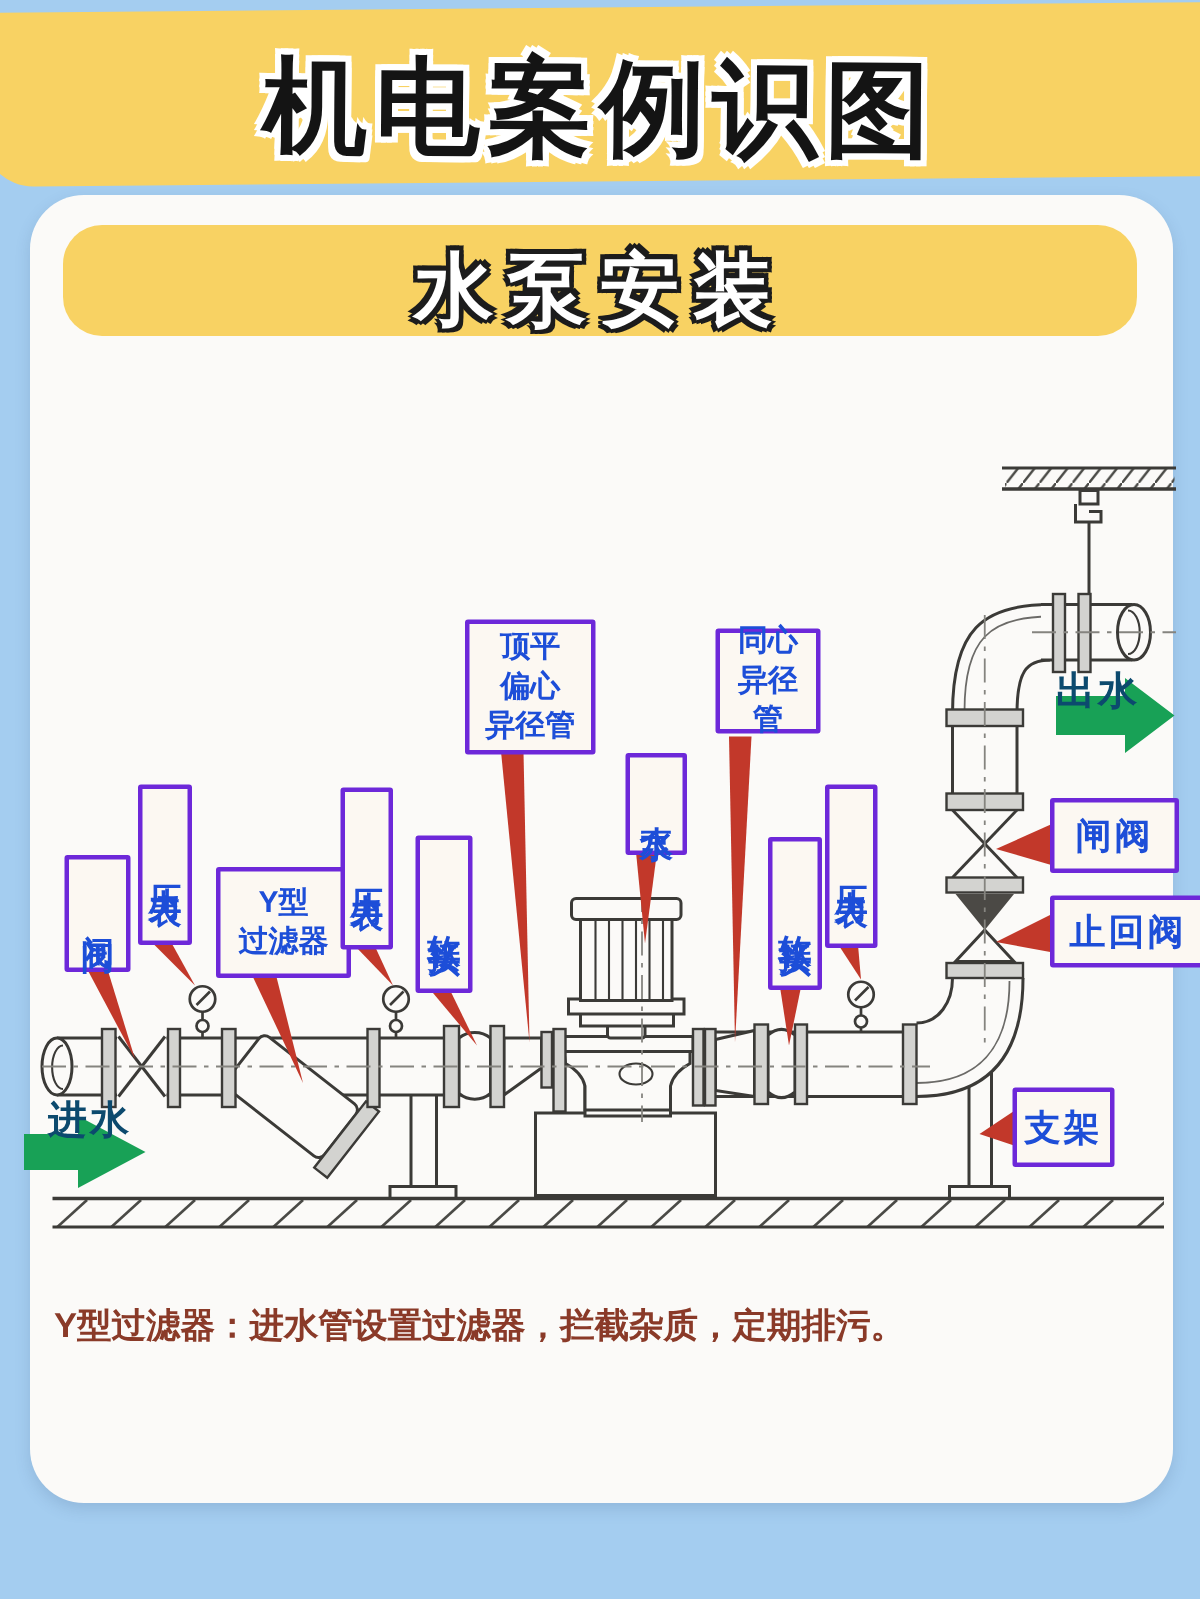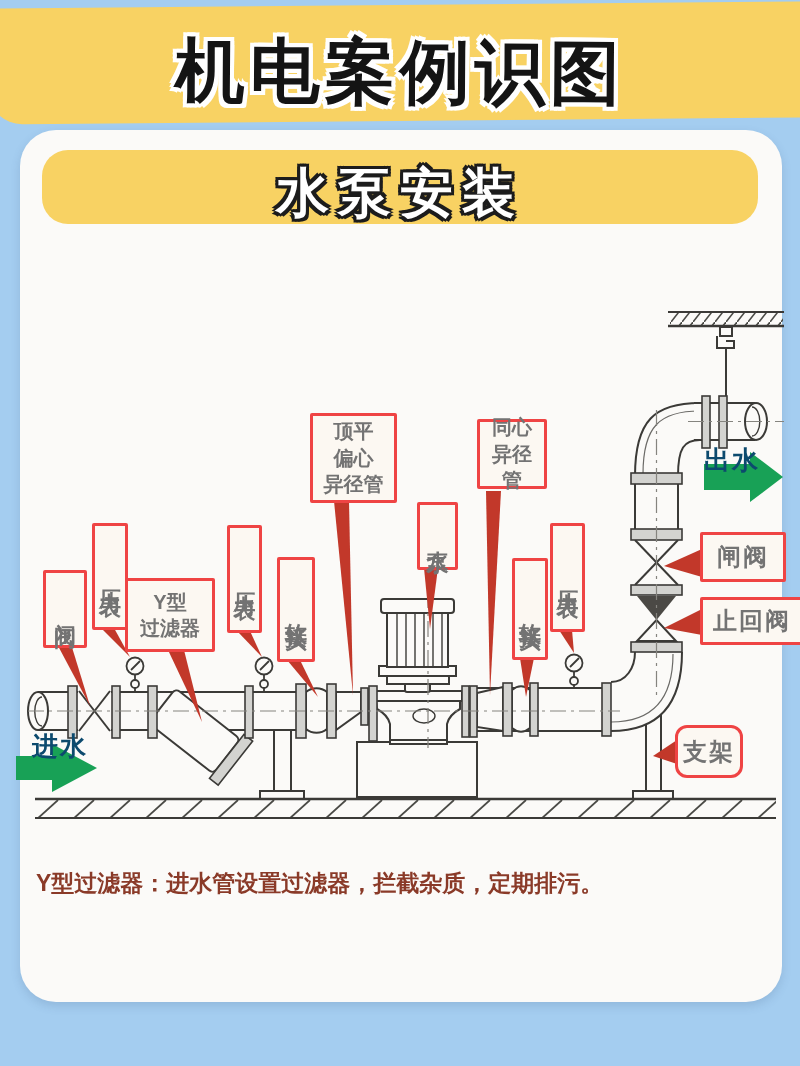--- a/index.html
+++ b/index.html
@@ -34,22 +34,22 @@
   }
   .sub-title{
     position:absolute;left:0;right:0;top:158px;text-align:center;
     font-size:53px;font-weight:900;color:#fff;letter-spacing:9px;
     text-shadow:-3px -3px 0 #1c1c1c,3px -3px 0 #1c1c1c,-3px 3px 0 #1c1c1c,3px 3px 0 #1c1c1c,
                 -3px 0 0 #1c1c1c,3px 0 0 #1c1c1c,0 -3px 0 #1c1c1c,0 3px 0 #1c1c1c;
   }
   svg.diagram{position:absolute;inset:0;pointer-events:none;}
   
   .co{
-    position:absolute;box-sizing:border-box;border:3px solid #ef4444;
-    background:#fcf8f2;color:#737373;font-weight:bold;
+    position:absolute;box-sizing:border-box;border:3px solid #6d28d9;
+    background:#fcf8f2;color:#1d4ed8;font-weight:bold;
     display:flex;align-items:center;justify-content:center;
     border-radius:2px;
   }
   .co.v{writing-mode:vertical-rl;text-orientation:upright;font-size:22px;letter-spacing:3px;}
   .co.multi{white-space:pre-line;text-align:center;font-size:20px;line-height:1.32;}
   .co.h{font-size:24px;letter-spacing:2px;}
   .flowlabel{position:absolute;color:#0c4a6e;font-weight:bold;font-size:26px;letter-spacing:2px;}
   .note{position:absolute;color:#8a3a28;font-weight:bold;white-space:nowrap;}
   .note.l1{left:36px;top:868px;font-size:23px;}
   .note.l2{left:36px;top:921px;font-size:24px;}
@@ -246,35 +246,35 @@
       <polygon points="520,658 534,658 526,697"></polygon>
       <polygon points="559,630 572,630 574,653"></polygon>
       <polygon points="702,549 702,577 664,566"></polygon>
       <polygon points="702,609 702,635 664,628"></polygon>
       <polygon points="677,740 677,764 653,756"></polygon>
     </g>
   </svg>
 
   <div class="co v" style="left:43px;top:570px;width:44px;height:78px;">闸阀</div>
   <div class="co v" style="left:92px;top:523px;width:36px;height:107px;">压力表</div>
-  <div class="co multi" style="left:125px;top:578px;width:90px;height:74px;">Y型
+  <div class="co multi" style="left:144px;top:578px;width:90px;height:74px;">Y型
 过滤器</div>
   <div class="co v" style="left:227px;top:525px;width:35px;height:108px;">压力表</div>
   <div class="co v" style="left:277px;top:557px;width:38px;height:105px;">软接头</div>
   <div class="co multi" style="left:310px;top:413px;width:87px;height:90px;">顶平
 偏心
 异径管</div>
   <div class="co v" style="left:417px;top:502px;width:41px;height:68px;">水泵</div>
   <div class="co multi" style="left:477px;top:419px;width:70px;height:70px;">同心
 异径
 管</div>
   <div class="co v" style="left:512px;top:558px;width:36px;height:102px;">软接头</div>
   <div class="co v" style="left:550px;top:523px;width:35px;height:109px;">压力表</div>
   <div class="co h" style="left:700px;top:532px;width:86px;height:50px;">闸阀</div>
   <div class="co h" style="left:700px;top:597px;width:104px;height:48px;">止回阀</div>
-  <div class="co h" style="left:675px;top:725px;width:68px;height:53px;border-radius:12px;">支架</div>
+  <div class="co h" style="left:675px;top:725px;width:68px;height:53px;">支架</div>
 
   <div class="flowlabel" style="left:20px;top:729px;padding-left:12px;">进水</div>
   <div class="flowlabel" style="left:704px;top:443px;">出水</div>
 
   <div class="note l1">Y型过滤器：进水管设置过滤器，拦截杂质，定期排污。</div>
 
 </div>
 
 </body></html>

